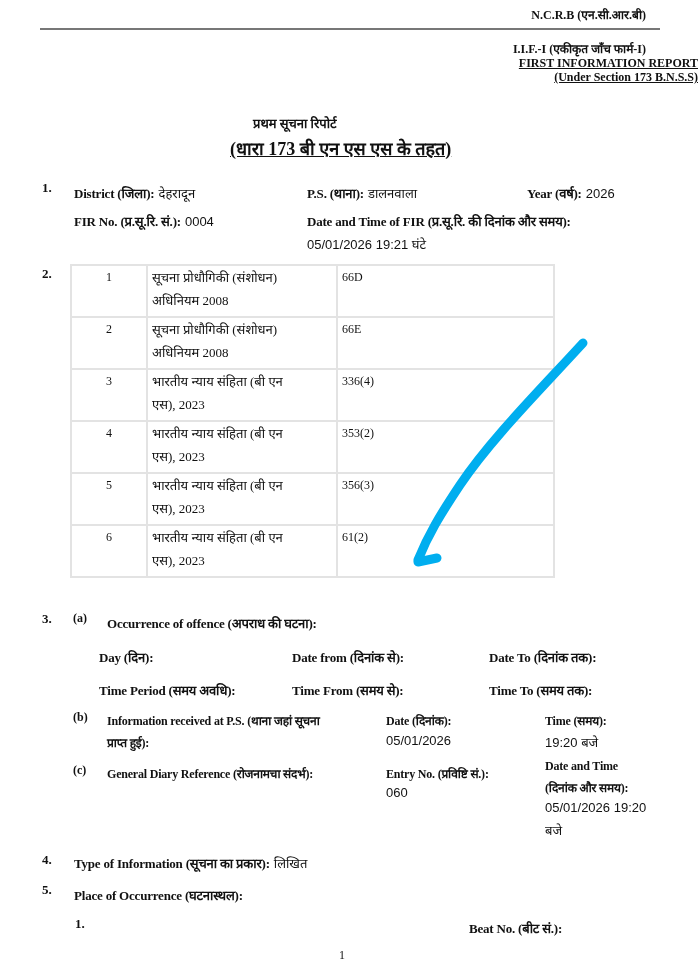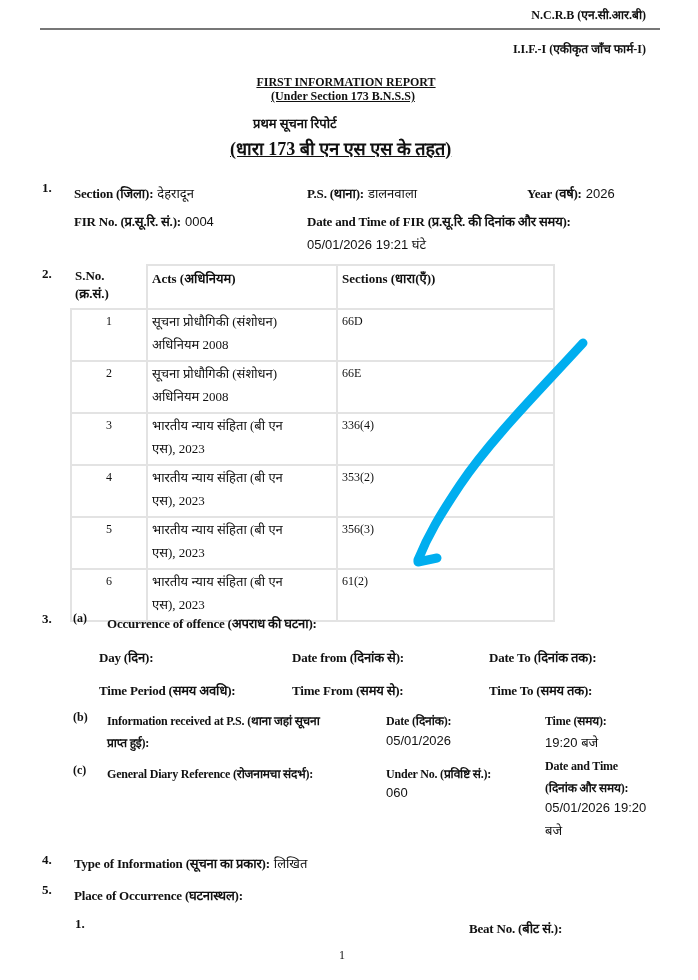--- a/index.html
+++ b/index.html
@@ -10,21 +10,21 @@
   }
   .abs { position: absolute; }
   .sans { font-family: "Liberation Sans", "DejaVu Sans", sans-serif; font-weight: normal; }
   .lbl { font-weight: bold; font-size: 13px; letter-spacing: -0.2px; }
   .val { font-family: "Liberation Sans", "DejaVu Sans", sans-serif; font-size: 13px; }
 
   .hdr-ncrb { top: 6px; right: 52px; font-size: 12px; font-weight: bold; }
   .hr { top: 28px; left: 40px; width: 620px; height: 2px; background: #777; }
   .hdr-iif { top: 40px; right: 52px; font-size: 12px; font-weight: bold; }
 
-  .title-wrap { top: 75px; left: 0; width: 698px; text-align: center; }
+  .title-wrap { top: 56px; left: 0; width: 698px; text-align: right; }
   .title1 { font-size: 12px; font-weight: bold; text-decoration: underline; display:block; margin-left: -6px; }
   .title2 { font-size: 12px; font-weight: bold; text-decoration: underline; display:block; margin-left: -12px; margin-top: -1px;}
   .title3 { top: 114px; left: 253px; font-size: 13px; font-weight: bold; }
   .title4 { top: 136px; left: 230px; font-size: 18px; font-weight: bold; text-decoration: underline; }
 
   .num { font-weight: bold; font-size: 13px; }
 
   table.acts {
     position: absolute; top: 264px; left: 70px; border-collapse: collapse;
     width: 485px;
@@ -52,49 +52,41 @@
 
 <div class="abs title-wrap">
   <span class="title1">FIRST INFORMATION REPORT</span>
   <span class="title2">(Under Section 173 B.N.S.S)</span>
 </div>
 <div class="abs title3">प्रथम सूचना रिपोर्ट</div>
 <div class="abs title4">(धारा 173 बी एन एस एस के तहत)</div>
 
 <div class="abs num" style="top:180px; left:42px;">1.</div>
 <div class="abs" style="top:184px; left:74px;">
-  <span class="lbl">Section (जिला):</span>
+  <span class="lbl">District (जिला):</span>
   <span class="val">देहरादून</span>
 </div>
 <div class="abs" style="top:184px; left:307px;">
   <span class="lbl">P.S. (थाना):</span>
   <span class="val">डालनवाला</span>
 </div>
 <div class="abs" style="top:184px; left:527px;">
   <span class="lbl">Year (वर्ष):</span>
   <span class="val">2026</span>
 </div>
 <div class="abs" style="top:212px; left:74px;">
   <span class="lbl">FIR No. (प्र.सू.रि. सं.):</span>
   <span class="val">0004</span>
 </div>
 <div class="abs lbl" style="top:212px; left:307px;">Date and Time of FIR (प्र.सू.रि. की दिनांक और समय):</div>
 <div class="abs val" style="top:235px; left:307px;">05/01/2026 19:21 घंटे</div>
 
 <div class="abs num" style="top:266px; left:42px;">2.</div>
 <table class="acts">
   <tbody>
-      <tr>
-    <th class="sno">
-      <span>S.No.</span><br>
-      <span>(क्र.सं.)</span>
-    </th>
-    <th>Acts (अधिनियम)</th>
-    <th>Sections (धारा(एँ))</th>
-  </tr>
   <tr class="row">
     <td class="sno">1</td>
     <td class="act sans"><span>सूचना प्रोधौगिकी (संशोधन)</span><br><span>अधिनियम 2008</span></td>
     <td class="sec">66D</td>
   </tr>
   <tr class="row">
     <td class="sno">2</td>
     <td class="act sans"><span>सूचना प्रोधौगिकी (संशोधन)</span><br><span>अधिनियम 2008</span></td>
     <td class="sec">66E</td>
   </tr>
@@ -136,21 +128,21 @@
 <div class="abs num" style="top:710px; left:73px; font-size:12px;">(b)</div>
 <div class="abs lbl" style="top:712px; left:107px; font-size:12px;">Information received at P.S. (थाना जहां सूचना</div>
 <div class="abs lbl" style="top:734px; left:107px; font-size:12px;">प्राप्त हुई):</div>
 <div class="abs lbl" style="top:712px; left:386px; font-size:12px;">Date (दिनांक):</div>
 <div class="abs val" style="top:733px; left:386px;">05/01/2026</div>
 <div class="abs lbl" style="top:712px; left:545px; font-size:12px;">Time (समय):</div>
 <div class="abs val" style="top:733px; left:545px;">19:20 बजे</div>
 
 <div class="abs num" style="top:763px; left:73px; font-size:12px;">(c)</div>
 <div class="abs lbl" style="top:765px; left:107px; font-size:12px;">General Diary Reference (रोजनामचा संदर्भ):</div>
-<div class="abs lbl" style="top:765px; left:386px; font-size:12px;">Under No. (प्रविष्टि सं.):</div>
+<div class="abs lbl" style="top:765px; left:386px; font-size:12px;">Entry No. (प्रविष्टि सं.):</div>
 <div class="abs val" style="top:785px; left:386px;">060</div>
 <div class="abs lbl" style="top:759px; left:545px; font-size:12px;">Date and Time</div>
 <div class="abs lbl" style="top:779px; left:545px; font-size:12px;">(दिनांक और समय):</div>
 <div class="abs val" style="top:800px; left:545px;">05/01/2026 19:20</div>
 <div class="abs val" style="top:821px; left:545px;">बजे</div>
 
 <div class="abs num" style="top:852px; left:42px;">4.</div>
 <div class="abs" style="top:854px; left:74px;">
   <span class="lbl">Type of Information (सूचना का प्रकार):</span>
   <span class="val">लिखित</span>

